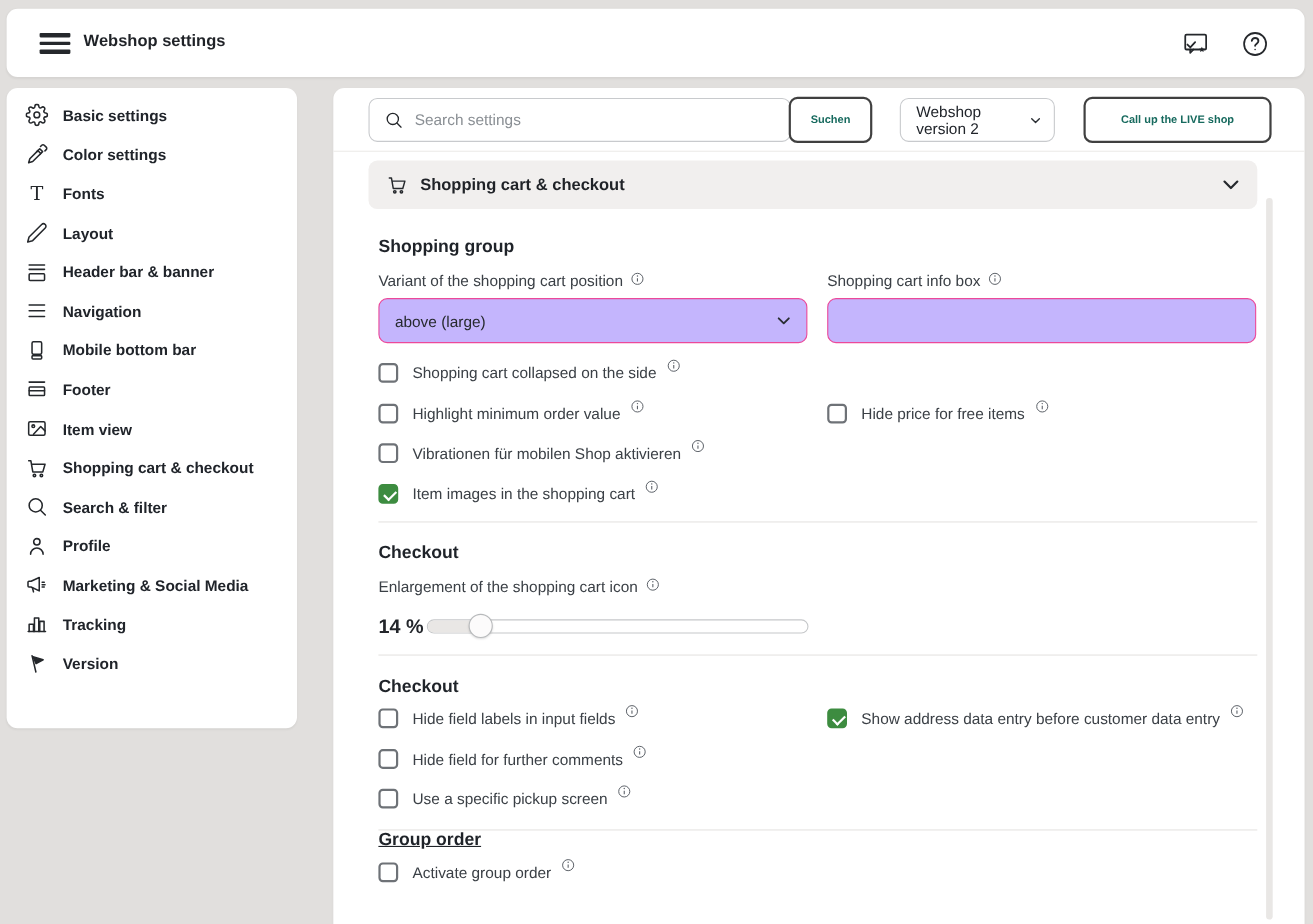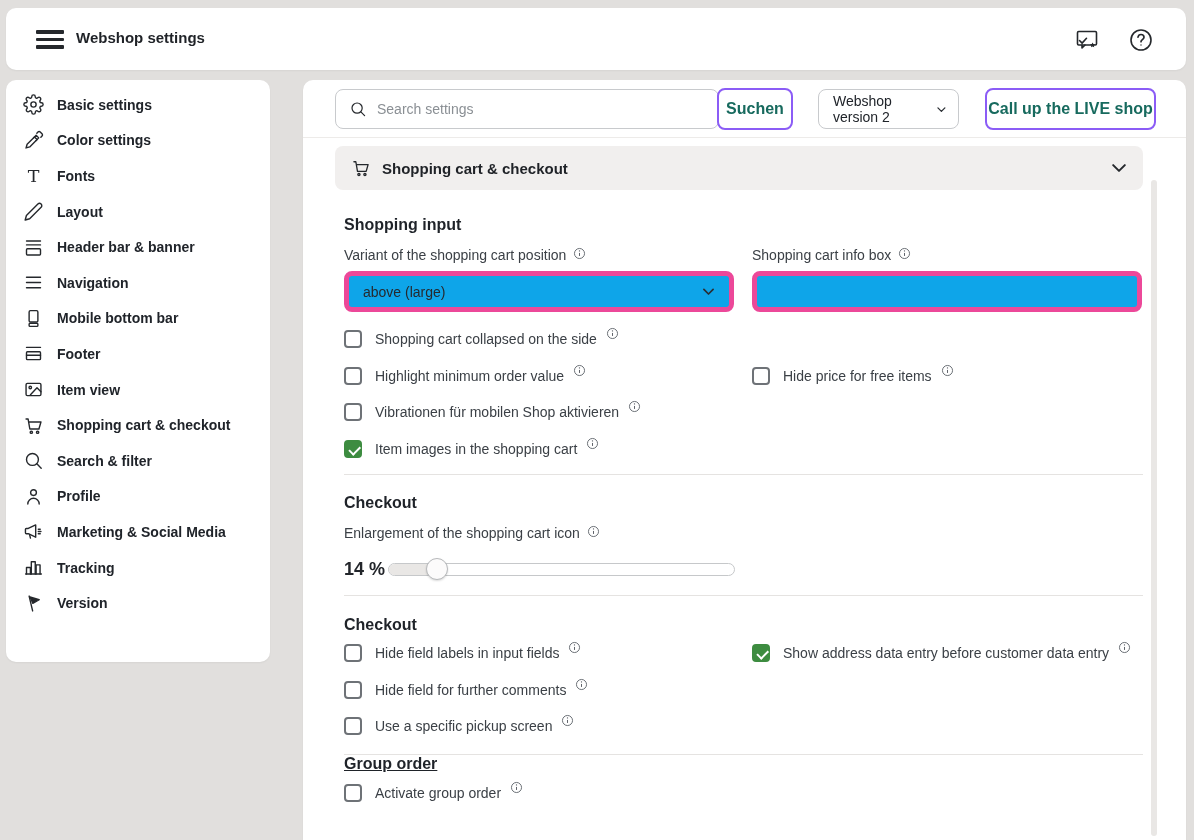--- a/index.html
+++ b/index.html
@@ -28,35 +28,35 @@
   .side-icon svg { width:21px; height:21px; }
   .side-label { margin-left:13px; font-size:14px; font-weight:bold; color:#20242a; }
 
   
   .main { position:absolute; left:303px; top:80px; width:883px; height:760px; border-radius:10px 10px 0 0; background:#fff; box-shadow:0 1px 2px rgba(0,0,0,0.05); }
   .toolbar { position:relative; height:58px; border-bottom:1px solid #edebe9; }
   .search-wrap { position:absolute; left:32px; top:9px; width:384px; height:40px; border:1px solid #c8cacd; border-radius:8px; display:flex; align-items:center; padding:0 10px 0 13px; background:#fff; }
   .search-wrap svg { width:18px; height:18px; flex:0 0 18px; }
   .search-input { border:none; outline:none; flex:1; margin-left:10px; font-size:14px; font-family:inherit; color:#7f1d1d; background:transparent; }
   .search-input::placeholder { color:#8a8f94; }
-  .btn-teal { display:flex; align-items:center; justify-content:center; background:#fff; border:2px solid #8b5cf6; color:#176a5e; font-weight:bold; font-size:16px; font-family:inherit; border-radius:8px; cursor:pointer; }
+  .btn-teal { display:flex; align-items:center; justify-content:center; background:#fff; border:2px solid #404040; color:#176a5e; font-weight:bold; font-size:10px; font-family:inherit; border-radius:8px; cursor:pointer; }
   .btn-suchen { position:absolute; left:414px; top:8px; width:76px; height:42px; }
   .version-select { position:absolute; left:515px; top:9px; width:141px; height:40px; border:1px solid #c8cacd; border-radius:8px; display:flex; align-items:center; justify-content:space-between; padding:0 10px 0 14px; font-size:14px; cursor:pointer; background:#fff; }
   .btn-live { position:absolute; left:682px; top:8px; width:171px; height:42px; }
 
   .section-header { position:relative; margin:8px 32px 0 32px; width:808px; height:44px; background:#f1efee; border-radius:8px; display:flex; align-items:center; padding:0 16px; cursor:pointer; }
   .section-header svg.cart { width:20px; height:20px; }
   .section-title { margin-left:11px; font-size:15px; font-weight:bold; color:#1f2227; }
   .section-chevron { position:absolute; right:14px; top:12px; width:20px; height:20px; }
 
   .content { padding:0 43px 0 41px; }
   .group-heading { font-size:16px; font-weight:bold; color:#1f2329; }
   .two-col { display:grid; grid-template-columns:390px 390px; column-gap:18px; }
   .field-label { display:flex; align-items:center; gap:7px; font-size:14px; color:#3b4046; margin-top:12px; height:17px; }
-  .field-box { margin-top:8px; height:41px; border:5px solid #ec4899; border-radius:8px; background:#0ea5e9;text-align:right; }
+  .field-box { margin-top:8px; height:41px; border:1px solid #ec4899; border-radius:8px; background:#c4b5fd;text-align:right; }
   .select-field { display:flex; align-items:center; justify-content:space-between; padding:0 12px 0 14px; font-size:14px; color:#26292e; cursor:pointer; }
   .text-field { width:100%; padding:0 12px; font-size:14px; font-family:inherit; color:#20242a; outline:none; }
 
   .cb-list { }
   .cb-row { height:36.5px; display:flex; align-items:center; }
   .checkbox { width:18px; height:18px; border:2px solid #6e7277; border-radius:4px; background:#fff; position:relative; flex:0 0 18px; cursor:pointer; }
   .checkbox.checked { background:#3d8c40; border-color:#3d8c40; }
   .checkbox.checked::after { content:""; position:absolute; left:3px; top:4px; width:9px; height:4.5px; border-left:2px solid #fff; border-bottom:2px solid #fff; transform:rotate(-45deg); }
   .cb-label { margin-left:13px; font-size:14px; color:#3b4046; }
   .cb-info { margin-left:9px; transform:translateY(-4px); }
@@ -288,21 +288,21 @@
         <circle cx="16.7" cy="19.7" r="1.3"></circle>
       </svg>
     <span class="section-title">Shopping cart &amp; checkout</span>
     <svg class="section-chevron" viewBox="0 0 24 24">
         <path d="M5 8.5l7 7 7-7" fill="none" stroke="#25282c" stroke-width="2.4" stroke-linecap="round" stroke-linejoin="round"></path>
       </svg>
   </div>
 
   <div class="content">
 
-    <h3 class="group-heading" style="margin-top:26px;">Shopping input</h3>
+    <h3 class="group-heading" style="margin-top:26px;">Shopping group</h3>
 
     <div class="two-col">
       <div>
         <div class="field-label">
           <span>Variant of the shopping cart position</span>
           <span class="info-i"><svg width="13" height="13" viewBox="0 0 16 16">
                 <circle cx="8" cy="8" r="6.2" fill="none" stroke="currentColor" stroke-width="1.1"></circle>
                 <line x1="8" y1="7.3" x2="8" y2="11" stroke="currentColor" stroke-width="1.2"></line>
                 <circle cx="8" cy="4.8" r="0.8" fill="currentColor"></circle>
               </svg></span>

